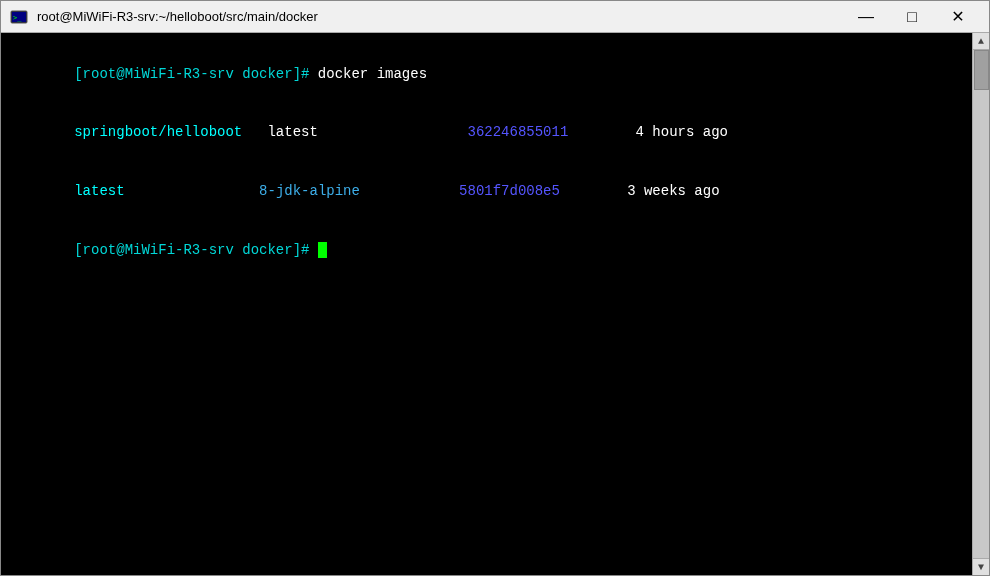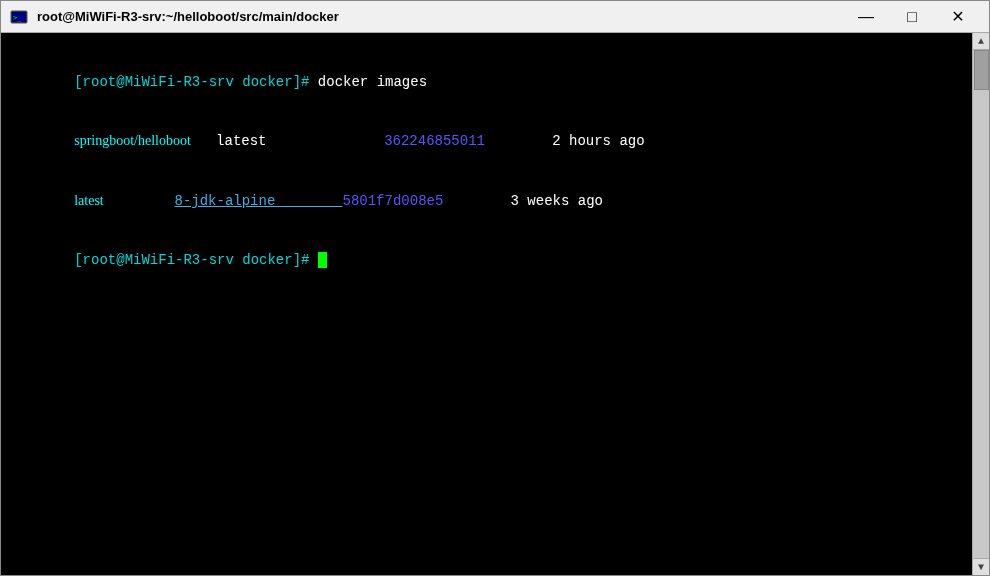--- a/index.html
+++ b/index.html
@@ -39,21 +39,20 @@
       align-items: center;
       justify-content: center;
       font-size: 14px;
     }
 
     .title-bar-text {
       flex: 1;
       font-family: 'Segoe UI', Arial, sans-serif;
       font-size: 13px;
       color: #000;
-      font-weight: bold;
     }
 
     .title-bar-buttons {
       display: flex;
       gap: 0;
     }
 
     .title-bar-btn {
       width: 46px;
       height: 32px;
@@ -70,21 +69,21 @@
 
     .terminal-area {
       flex: 1;
       display: flex;
       background: #000;
       overflow: hidden;
     }
 
     .terminal-content {
       flex: 1;
-      padding: 20px 6px;
+      padding: 12px 6px;
       color: #c0c0c0;
       font-size: 14px;
       line-height: 1.4;
       overflow: hidden;
     }
 
     .scrollbar {
       width: 17px;
       background: #f0f0f0;
       display: flex;
@@ -134,23 +133,23 @@
       margin: 0 auto;
     }
 
     .line {
       white-space: pre;
       display: block;
     }
 
     .white { color: #ffffff; }
     .cyan { color: #00d7d7; }
-    .cyan-bright { color: #00ffff; font-family: Liberation Serif, serif; }
-    .blue-tag { color: #3daee9; text-decoration: underline; }
-    .image-id-color { color: #5555ff; }
+    .cyan-bright { color: #00ffff; }
+    .blue-tag { color: #3daee9; }
+    .image-id-color { color: #5555ff; margin-left: 32px; }
 
     .cursor {
       display: inline-block;
       width: 9px;
       height: 16px;
       background: #00ff00;
       vertical-align: text-bottom;
     }
   </style>
 </head>
@@ -176,21 +175,21 @@
 
   <div class="terminal-area">
     <div class="terminal-content">
 
       <span class="line">
         <span class="cyan">[root@MiWiFi-R3-srv docker]# </span><span class="white">docker images</span>
       </span>
 
 
       <span class="line">
-        <span class="cyan-bright">springboot/helloboot</span><span class="white">   </span><span class="white">latest              </span><span class="image-id-color">362246855011        </span><span class="white">2 hours ago</span>
+        <span class="cyan-bright">springboot/helloboot</span><span class="white">   </span><span class="white">latest              </span><span class="image-id-color">362246855011        </span><span class="white">4 hours ago</span>
       </span>
 
       <span class="line">
         <span class="cyan-bright">latest             </span><span class="white">   </span><span class="blue-tag">8-jdk-alpine        </span><span class="image-id-color">5801f7d008e5        </span><span class="white">3 weeks ago</span>
       </span>
 
 
       <span class="line">
         <span class="cyan">[root@MiWiFi-R3-srv docker]# </span><span class="cursor"></span>
       </span>

